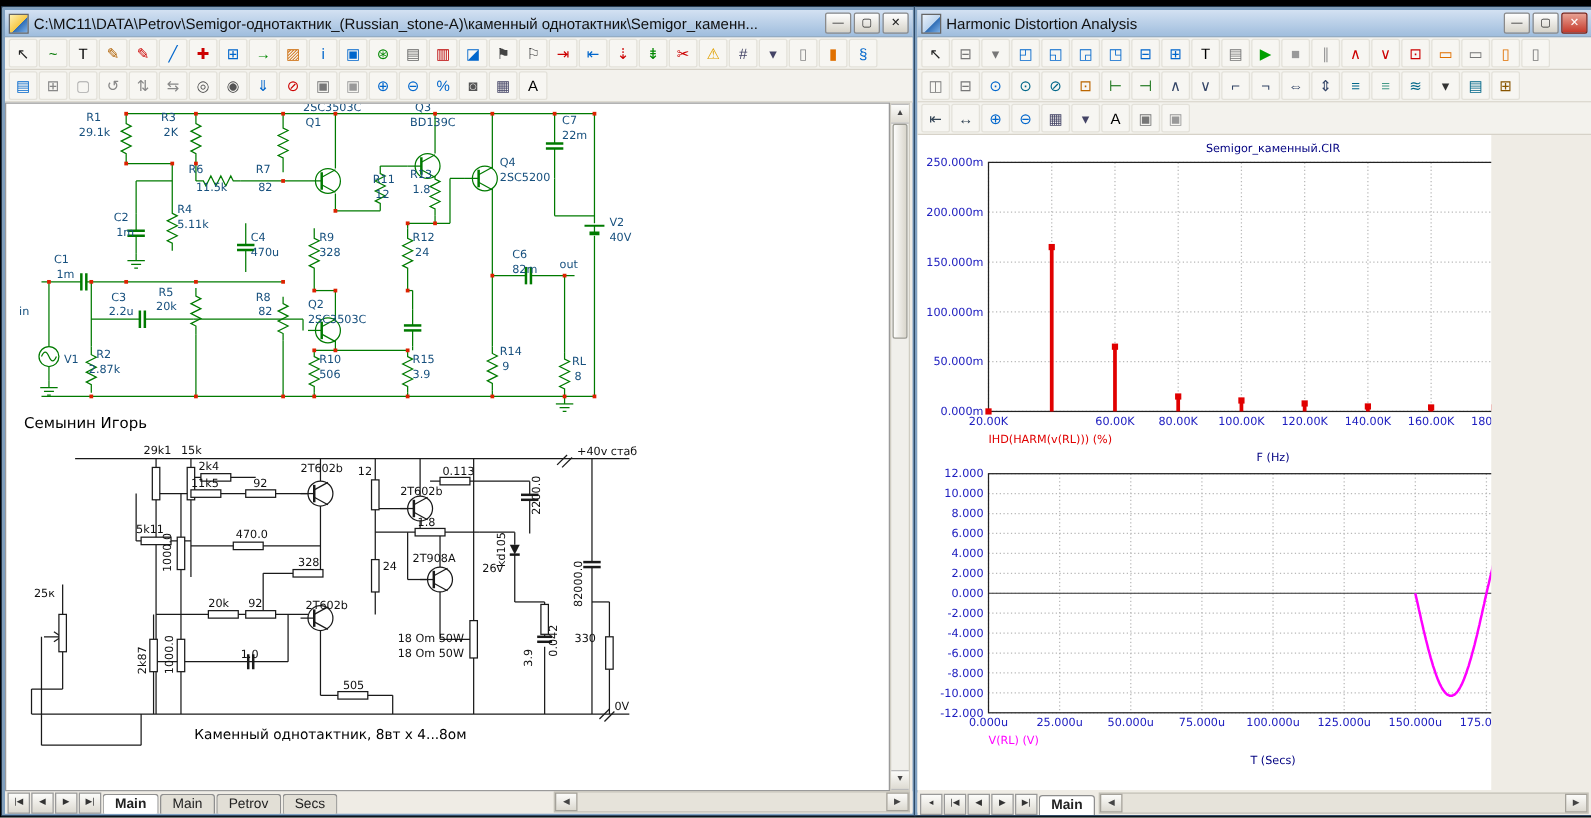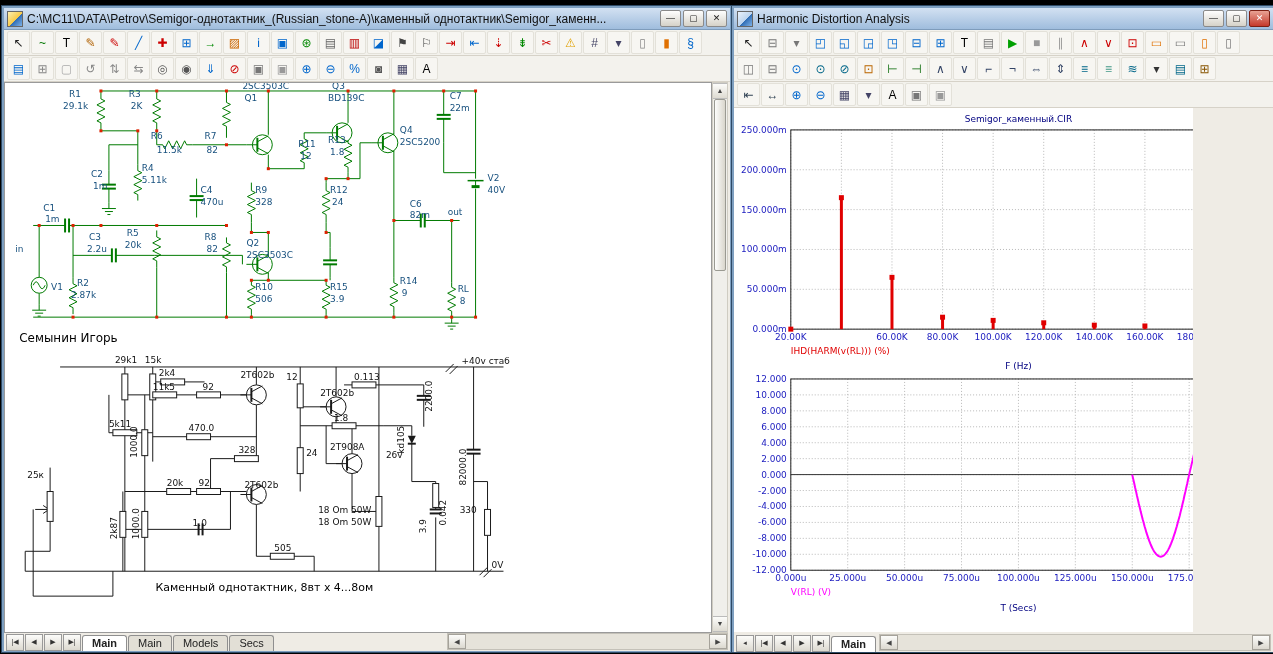--- a/index.html
+++ b/index.html
@@ -491,21 +491,21 @@
       <div class="sbtn">▼</div>
     </div>
   </div>
   <div class="tabrow" id="ltabrow">
       <span class="navbtn">|◀</span>
       <span class="navbtn">◀</span>
       <span class="navbtn">▶</span>
       <span class="navbtn">▶|</span>
       <span class="tab active">Main</span>
       <span class="tab">Main</span>
-      <span class="tab">Models</span>
+      <span class="tab">Petrov</span>
       <span class="tab">Secs</span>
       <span class="tabspacer"></span>
       <span class="hscroll">
         <span class="hbtn">◀</span>
         <span class="htrack"></span>
         <span class="hbtn">▶</span>
       </span>
     </div>
 </div>
 

